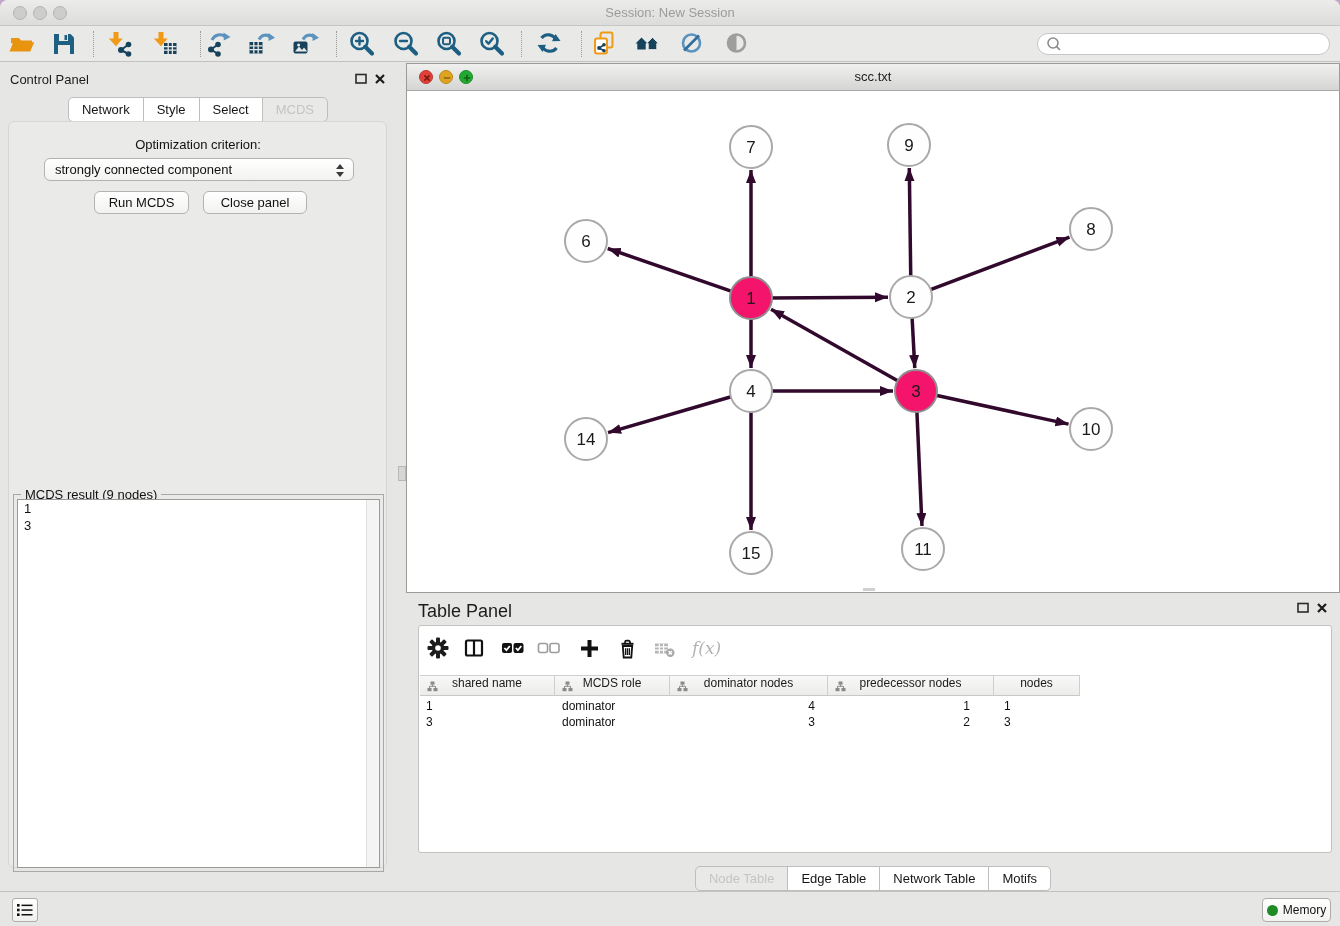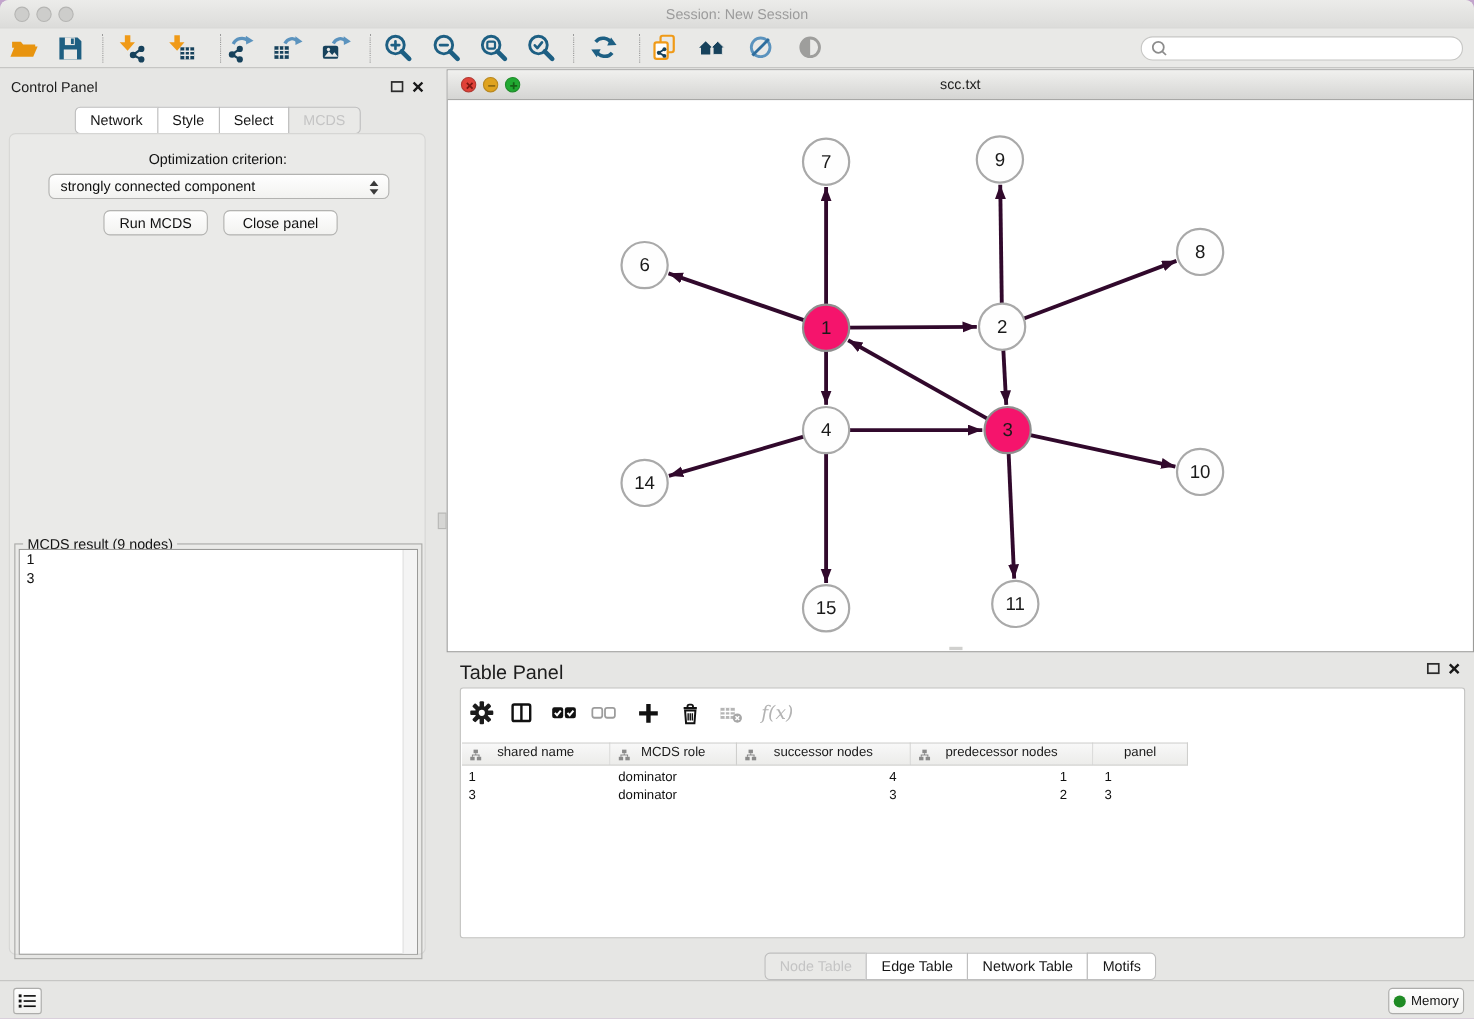--- a/index.html
+++ b/index.html
@@ -463,33 +463,33 @@
               </svg>
           <span>MCDS role</span>
         </div>
         <div class="hcell" style="width:158px">
           <svg class="hico" width="11" height="11" viewBox="0 0 11 11">
             <rect x="3.5" y="0.5" width="4" height="3.2" fill="#8A8A8A"></rect>
                 <rect x="0.5" y="7" width="4" height="3.2" fill="#8A8A8A"></rect>
                 <rect x="6.5" y="7" width="4" height="3.2" fill="#8A8A8A"></rect>
             <path d="M5.5 3.7 V5.3 M2.5 7 V5.3 H8.5 V7" stroke="#8A8A8A" fill="none"></path>
               </svg>
-          <span>successor nodes</span>
+          <span>dominator nodes</span>
         </div>
         <div class="hcell" style="width:166px">
           <svg class="hico" width="11" height="11" viewBox="0 0 11 11">
             <rect x="3.5" y="0.5" width="4" height="3.2" fill="#8A8A8A"></rect>
                 <rect x="0.5" y="7" width="4" height="3.2" fill="#8A8A8A"></rect>
                 <rect x="6.5" y="7" width="4" height="3.2" fill="#8A8A8A"></rect>
             <path d="M5.5 3.7 V5.3 M2.5 7 V5.3 H8.5 V7" stroke="#8A8A8A" fill="none"></path>
               </svg>
           <span>predecessor nodes</span>
         </div>
         <div class="hcell" style="width:86px">
-          <span>panel</span>
+          <span>nodes</span>
         </div>
       </div>
 
       <div class="trow" style="top:72px">
         <div class="tcell" style="width:135px;padding:1px 0 0 6px">1</div>
         <div class="tcell" style="width:115px;padding:1px 0 0 7px">dominator</div>
         <div class="tcell" style="width:158px;padding:1px 13px 0 0;text-align:right">4</div>
         <div class="tcell" style="width:166px;padding:1px 24px 0 0;text-align:right">1</div>
         <div class="tcell" style="width:86px;padding:1px 0 0 10px">1</div>
       </div>

